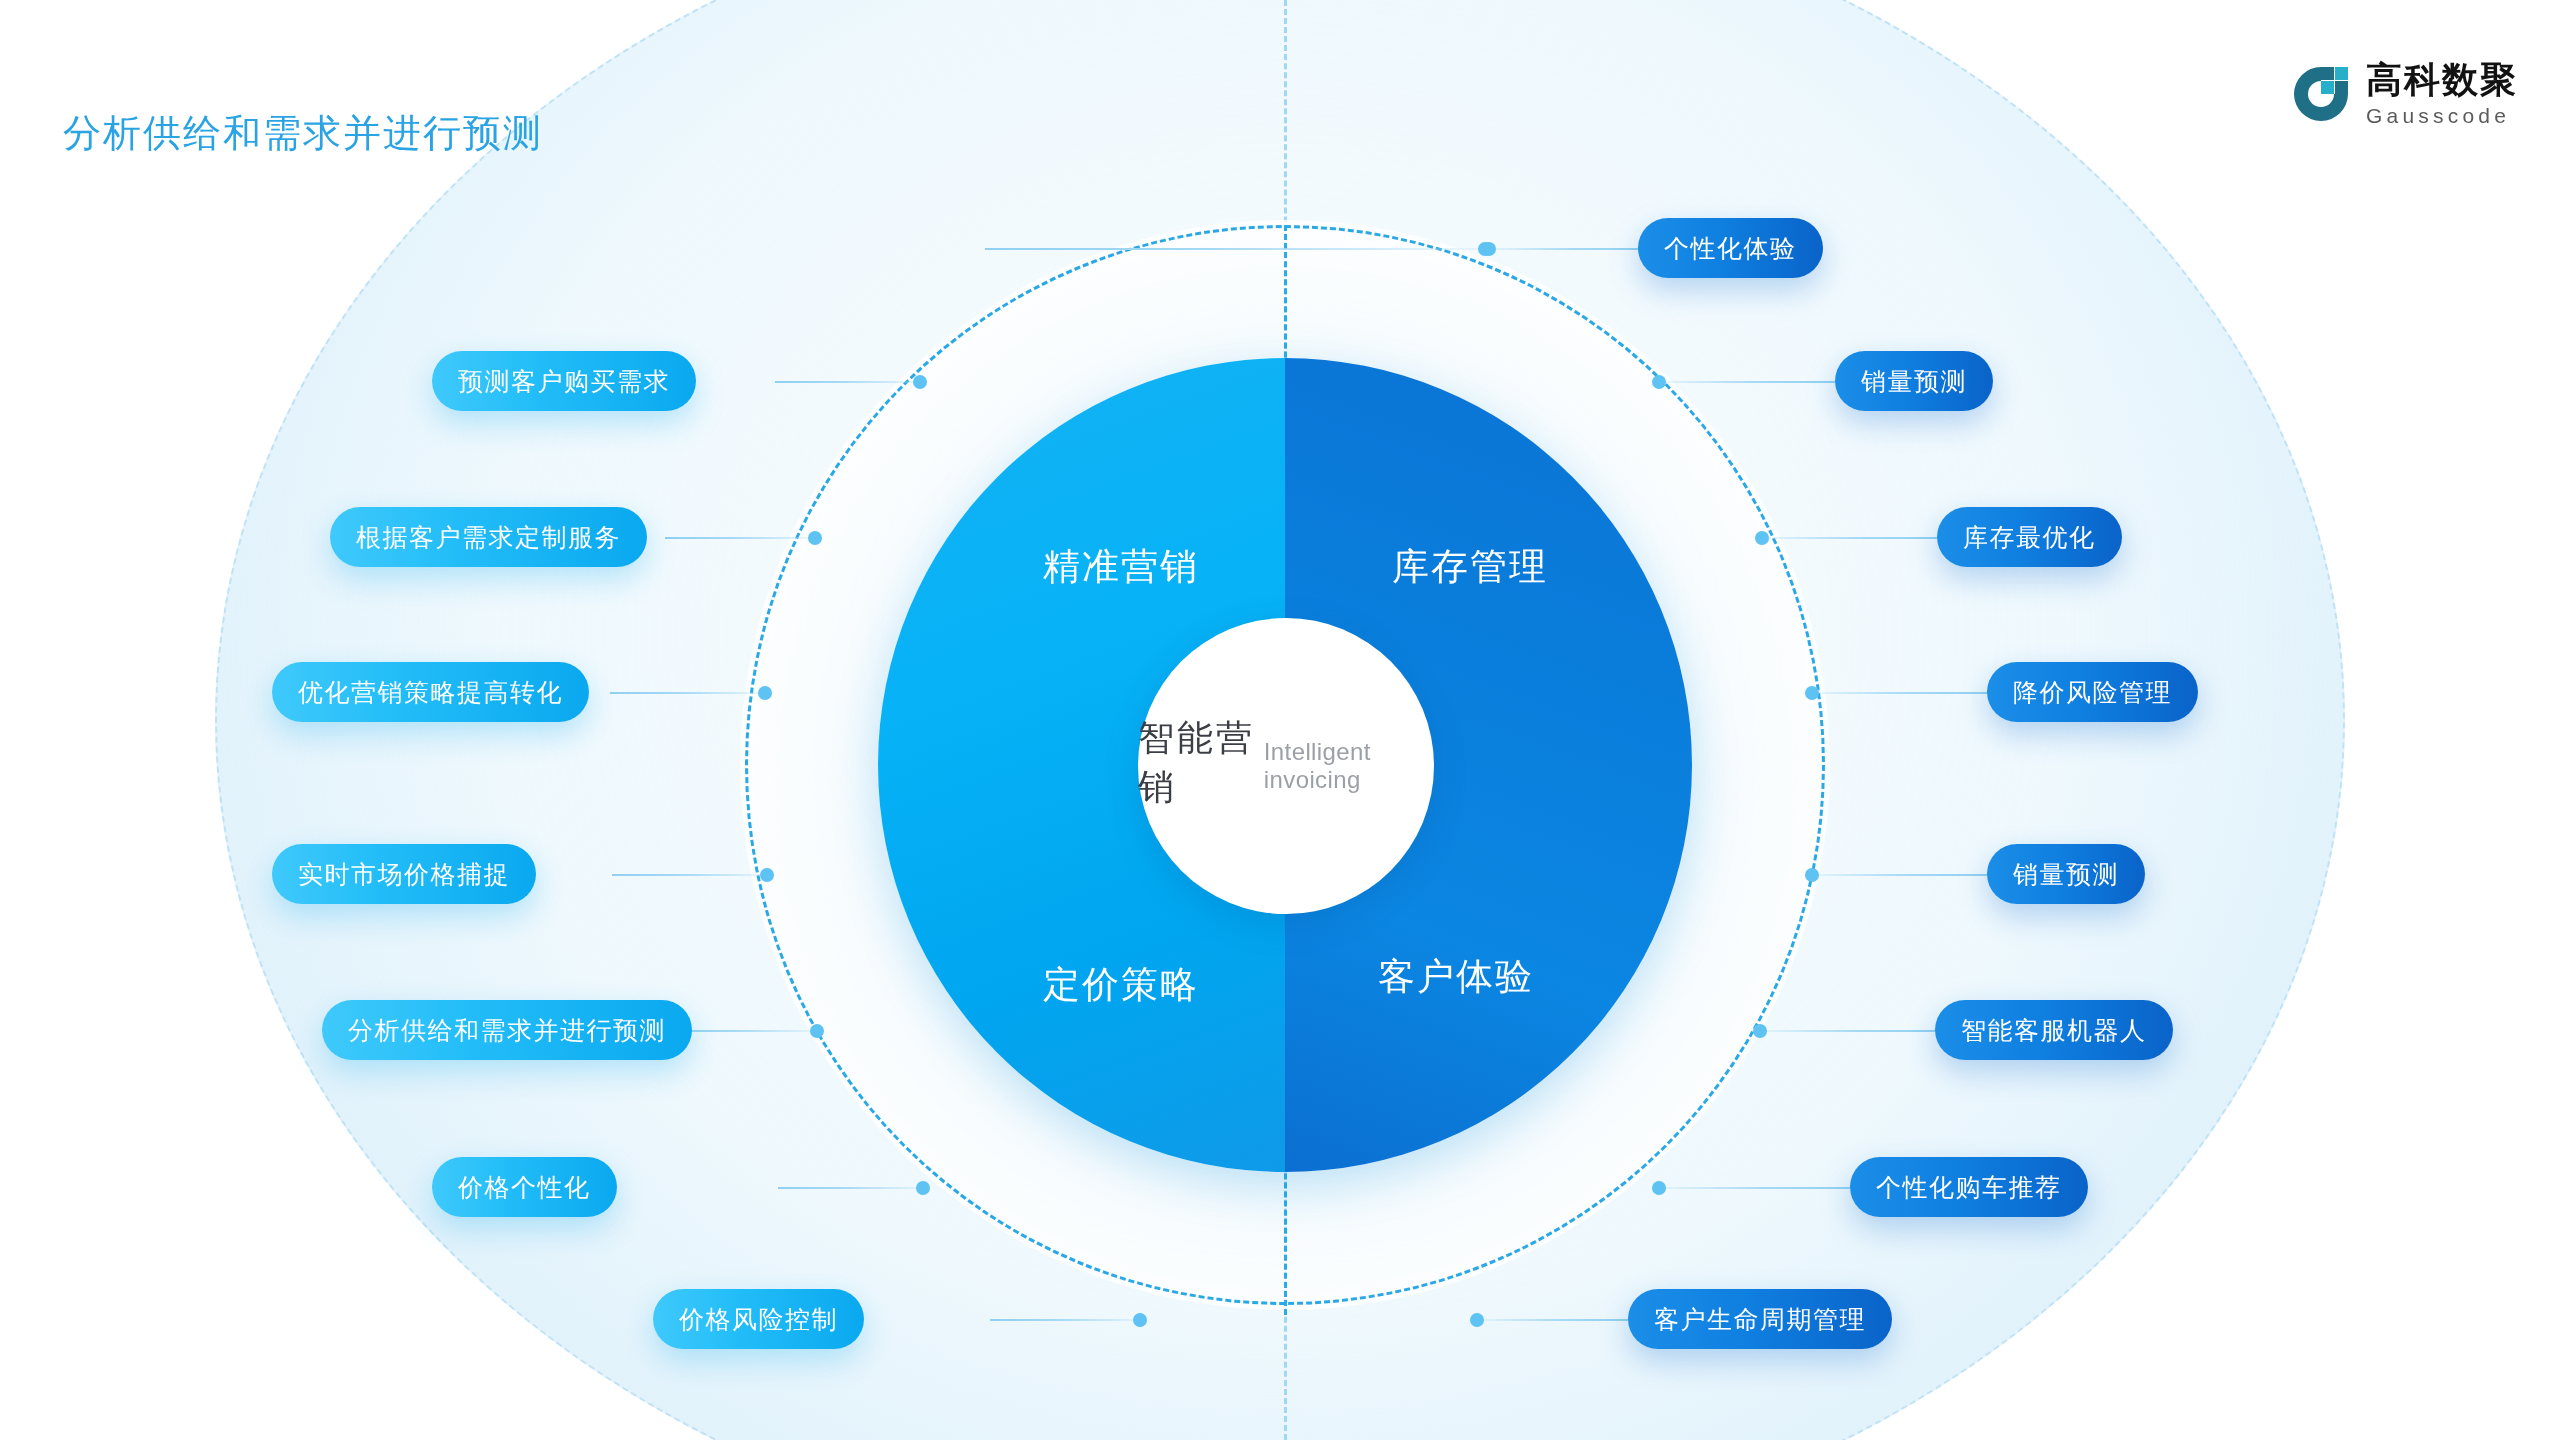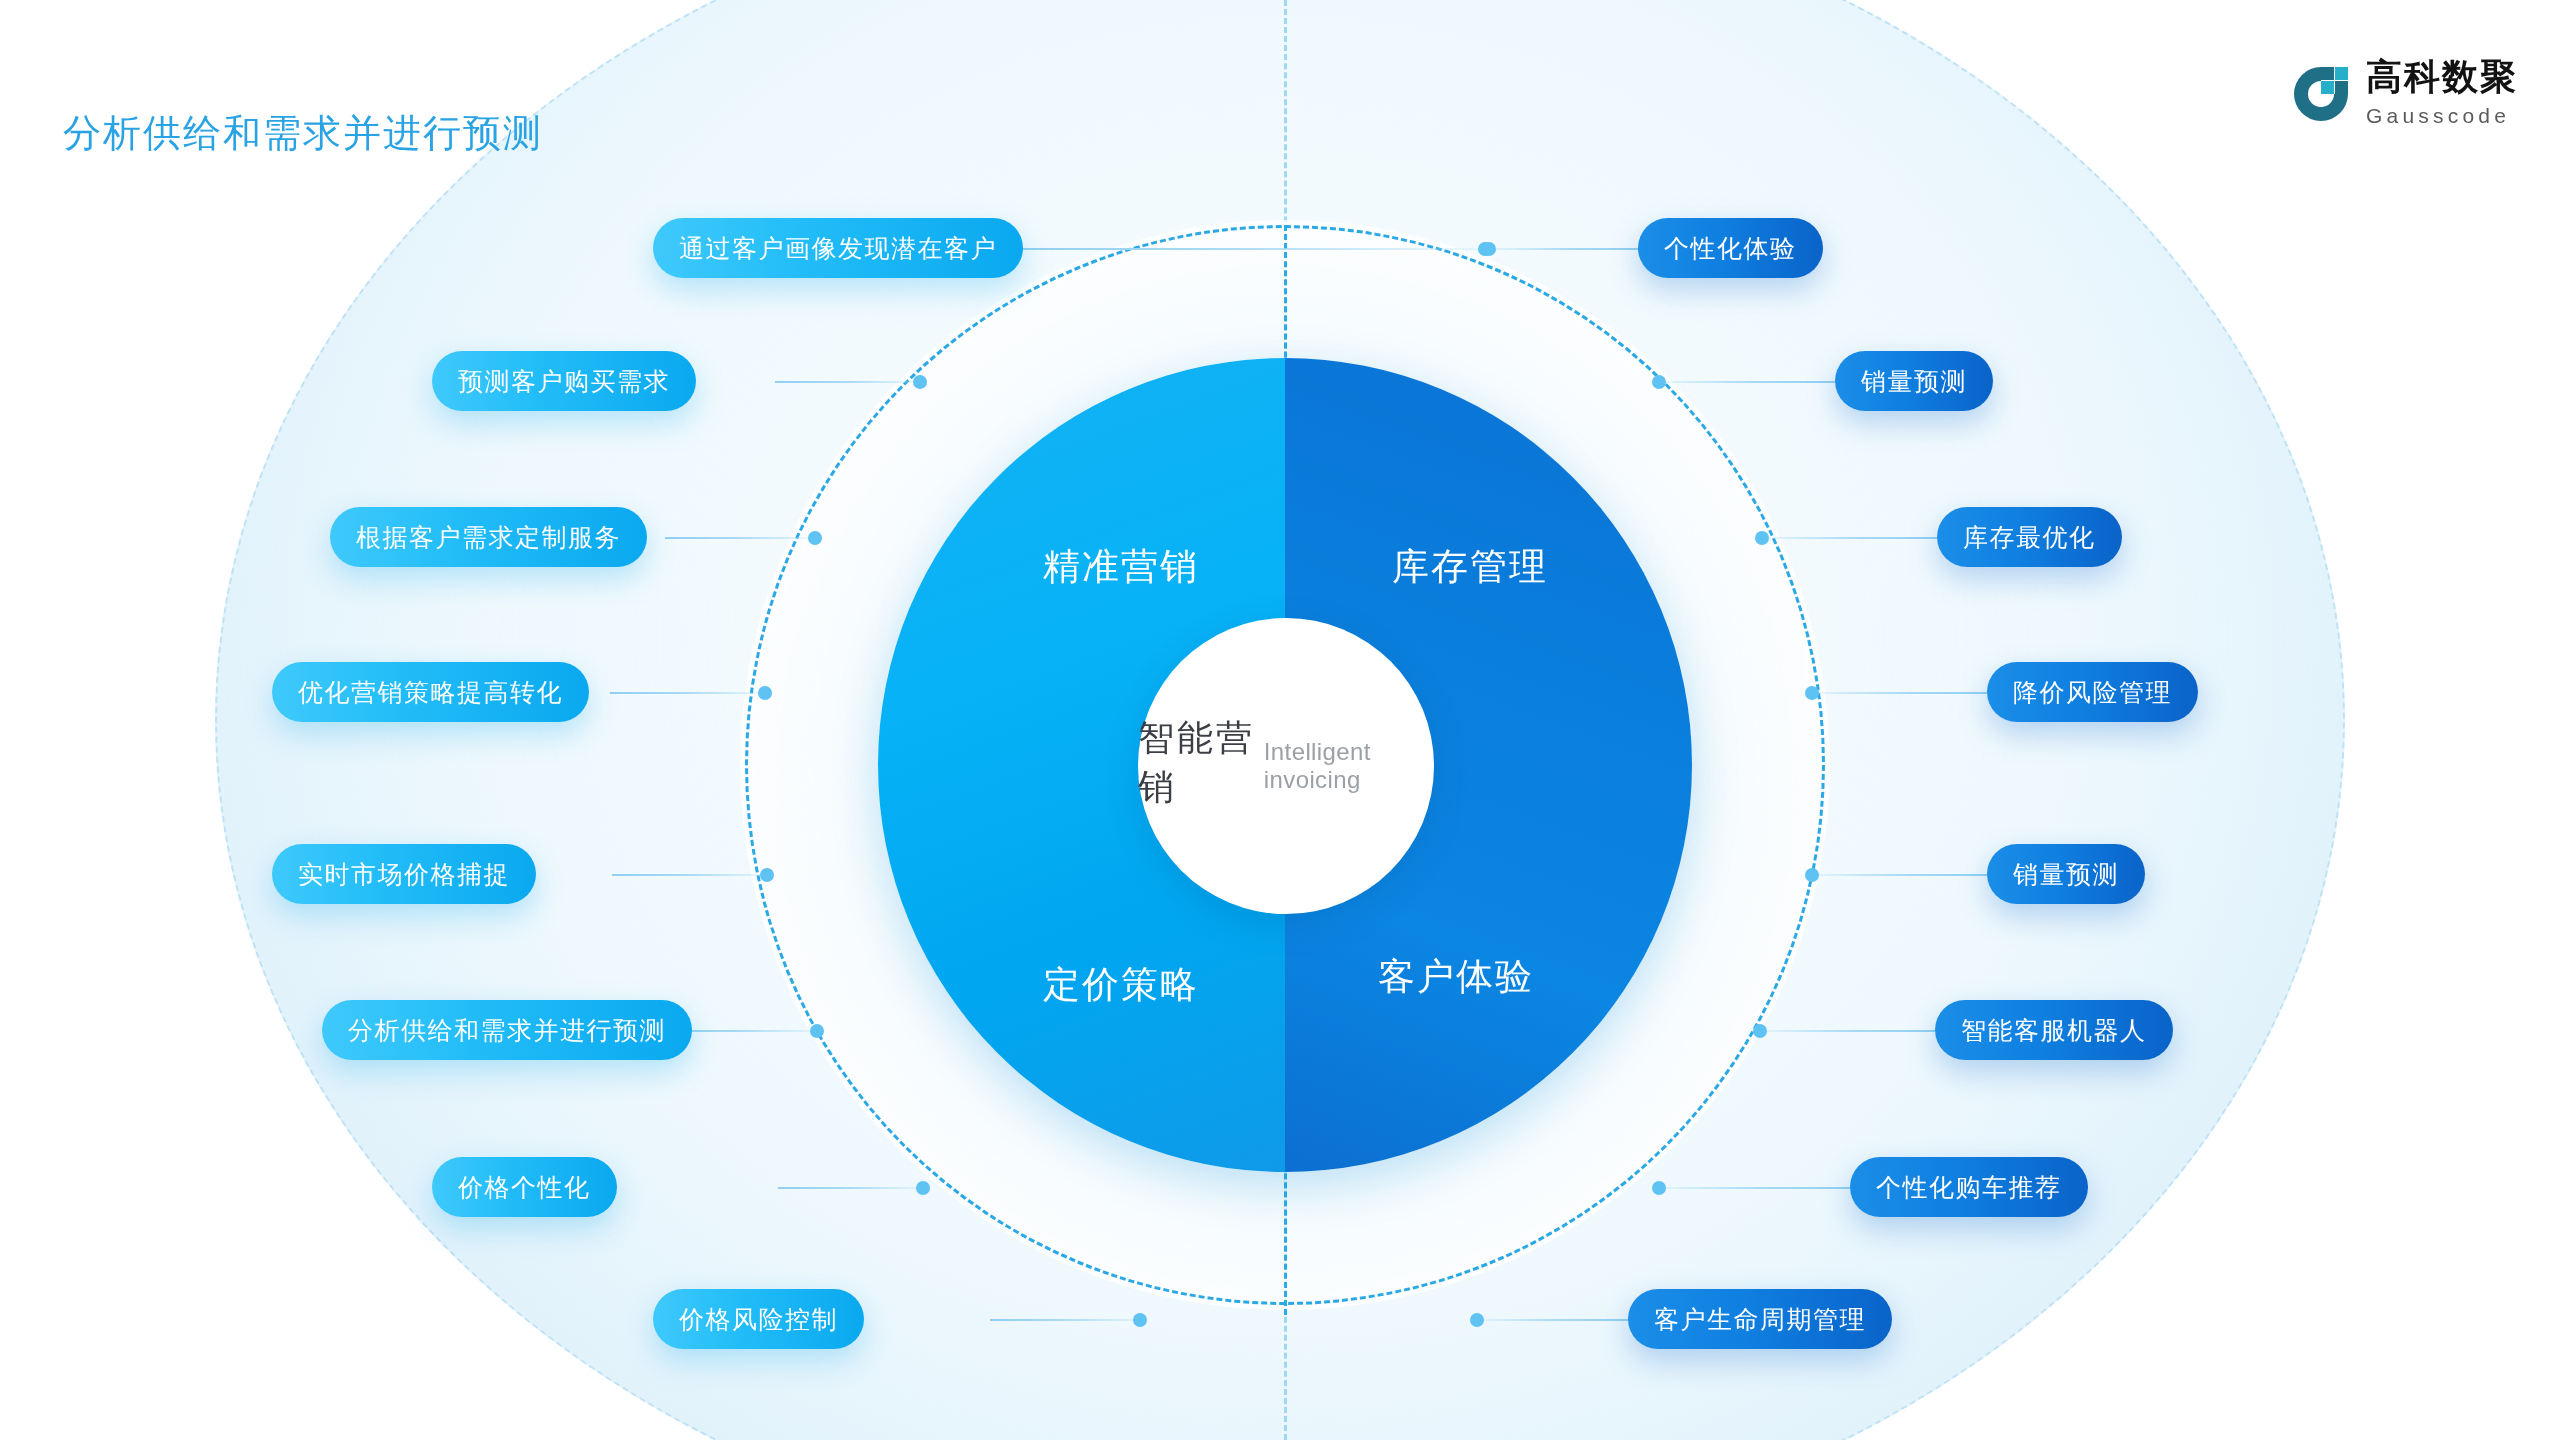--- a/index.html
+++ b/index.html
@@ -212,21 +212,20 @@
     align-items: center;
     gap: 14px;
   }
   .logo-mark { position: relative; width: 62px; height: 62px; }
   .logo-text { display: flex; flex-direction: column; line-height: 1; }
   .logo-cn {
     color: #121212;
     font-size: 36px;
     font-weight: bold;
     letter-spacing: 2px;
-    font-family: Liberation Mono, monospace;
   }
   .logo-en {
     color: #5b5b5b;
     font-size: 21px;
     letter-spacing: 4.2px;
     margin-top: 7px;
   }
 </style>
 </head>
 <body>
@@ -313,23 +312,20 @@
   <div class="quad-label q-tl">精准营销</div>
   <div class="quad-label q-tr">库存管理</div>
   <div class="quad-label q-bl">定价策略</div>
   <div class="quad-label q-br">客户体验</div>
 
   <div class="inner-circle">
     <div class="inner-cn">智能营销</div>
     <div class="inner-en">Intelligent invoicing</div>
   </div>
 
-  <div class="pill left" style="left:653px; top:218px;">
-    <span>通过客户画像发现潜在客户</span>
-  </div>
   <div class="pill left" style="left:330px; top:507px;">
     <span>根据客户需求定制服务</span>
   </div>
   <div class="pill left" style="left:432px; top:351px;">
     <span>预测客户购买需求</span>
   </div>
   <div class="pill left" style="left:272px; top:662px;">
     <span>优化营销策略提高转化</span>
   </div>
   <div class="pill left" style="left:272px; top:844px;">

